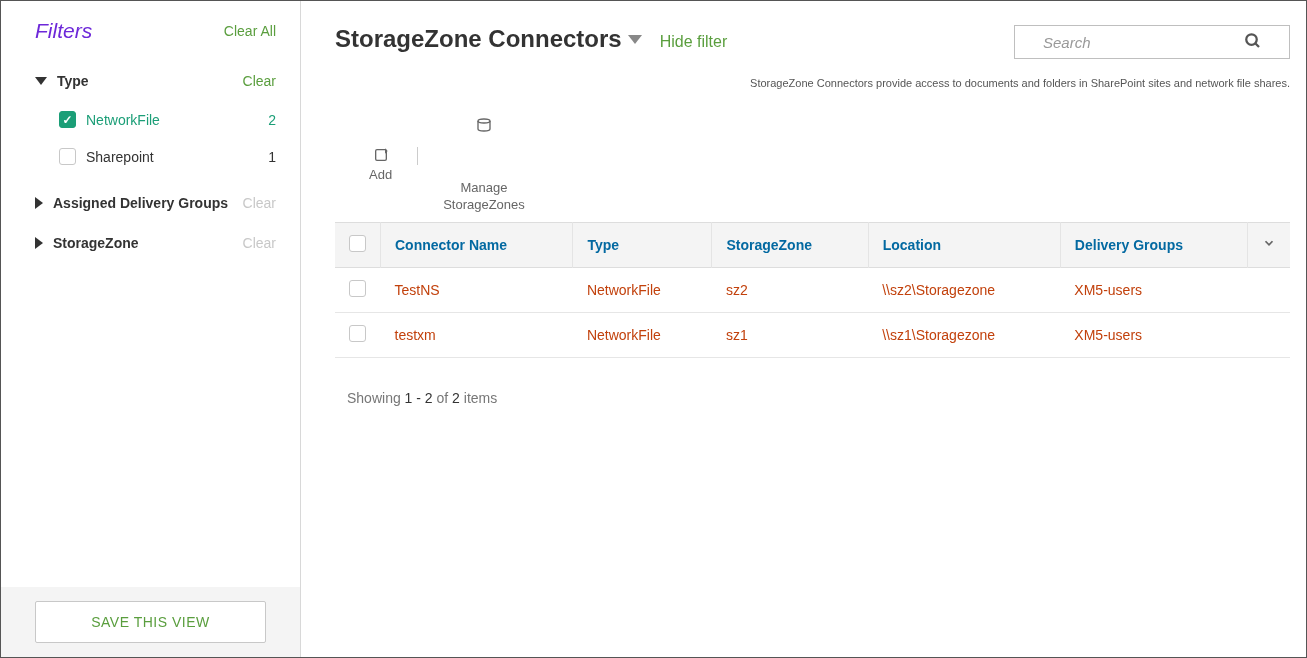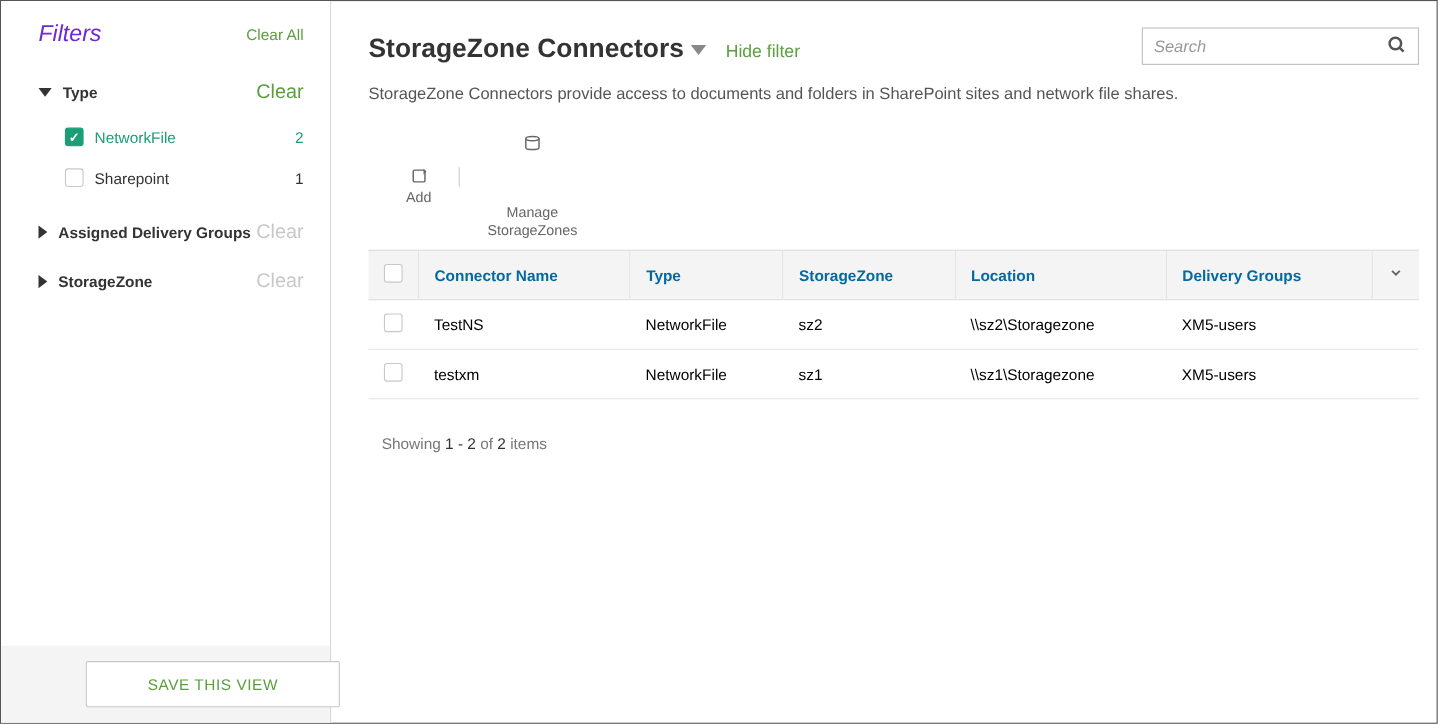--- a/index.html
+++ b/index.html
@@ -53,21 +53,21 @@
       display: flex;
       align-items: center;
       gap: 10px;
     }
     .filter-name {
       font-weight: 600;
       font-size: 14px;
       color: #333;
     }
     .filter-clear {
-      font-size: 18px;
+      font-size: 14px;
     }
     .filter-clear.active { color: #5a9e3e; cursor: pointer; }
     .filter-clear.inactive { color: #c8c8c8; }
     .filter-items {
       padding: 0 24px 8px 58px;
     }
     .filter-item {
       display: flex;
       justify-content: space-between;
       align-items: center;
@@ -123,33 +123,32 @@
     .save-view-btn {
       width: 100%;
       padding: 12px;
       background: #fff;
       border: 1px solid #c8c8c8;
       color: #5a9e3e;
       font-size: 14px;
       letter-spacing: 0.5px;
       cursor: pointer;
       border-radius: 2px;
-      margin-left: 43px;
     }
     
     .main {
       flex: 1;
       padding: 24px 16px 0 34px;
       display: flex;
       flex-direction: column;
     }
     .main-header {
       display: flex;
       justify-content: space-between;
-      align-items: flex-end;
+      align-items: flex-start;
       margin-bottom: 18px;
     }
     .main-header-left {
       display: flex;
       align-items: baseline;
       gap: 18px;
     }
     .page-title {
       font-size: 24px;
       font-weight: 600;
@@ -167,37 +166,38 @@
     }
     .hide-filter {
       color: #5a9e3e;
       font-size: 16px;
       cursor: pointer;
     }
     .search-box {
       display: flex;
       align-items: center;
       border: 1px solid #bfbfbf;
-      width: 252px;
+      width: 276px;
       height: 34px;
-      padding: 0 10px;
+      padding: 0 28px;
     }
     .search-input {
       flex: 1;
       border: none;
       outline: none;
       font-style: italic;
       font-size: 15px;
       color: #888;
     }
     .search-input::placeholder { color: #999; font-style: italic; }
     .description {
       color: #555;
-      font-size: 15px;
+      font-size: 11px;
       margin-bottom: 28px;
+      text-align: right;
     }
     .toolbar {
       display: flex;
       align-items: center;
       gap: 25px;
       padding-left: 34px;
       margin-bottom: 8px;
     }
     .toolbar-btn {
       display: flex;
@@ -239,21 +239,21 @@
       border-right: 1px solid #e4e4e4;
     }
     .table th:first-child { width: 40px; border-right: 1px solid #e4e4e4; }
     .table th.chevron-col { width: 28px; text-align: center; cursor: pointer; border-right: none;}
     .table tbody tr {
       border-bottom: 1px solid #e6e6e6;
     }
     .table td {
       padding: 12px 14px;
       font-size: 14px;
-      color: #000000;
+      color: #c2410c;
     }
     .table td:first-child { width: 40px; }
     .pagination {
       padding: 32px 0 0 12px;
       color: #777;
       font-size: 14px;
     }
     .pagination b { color: #333; font-weight: 400; }
     .chevron-down-sm {
       display: inline-block;

